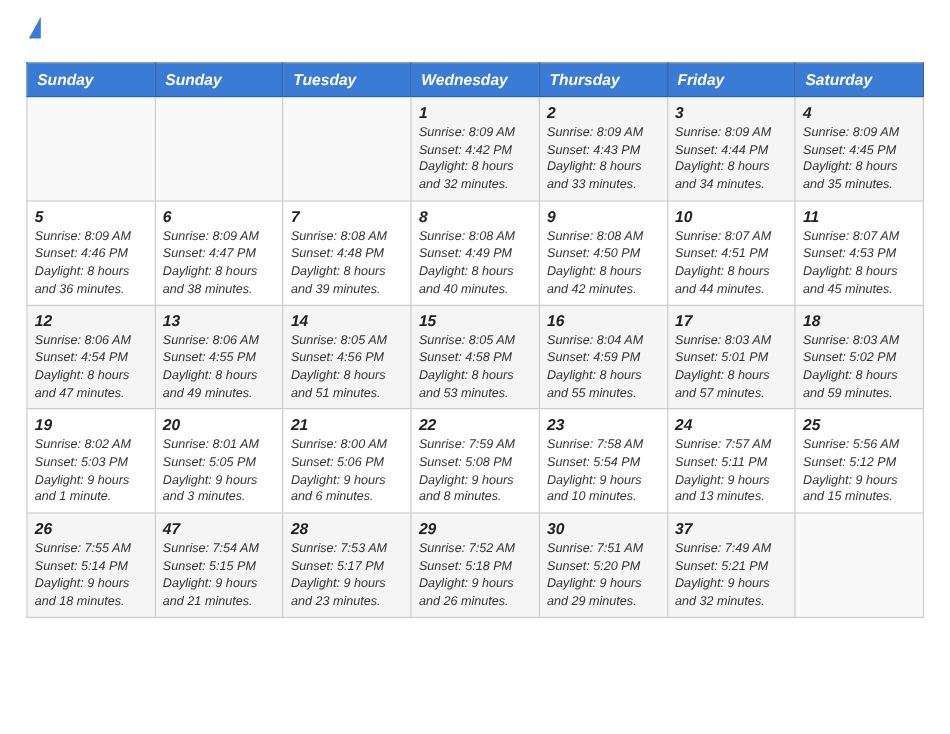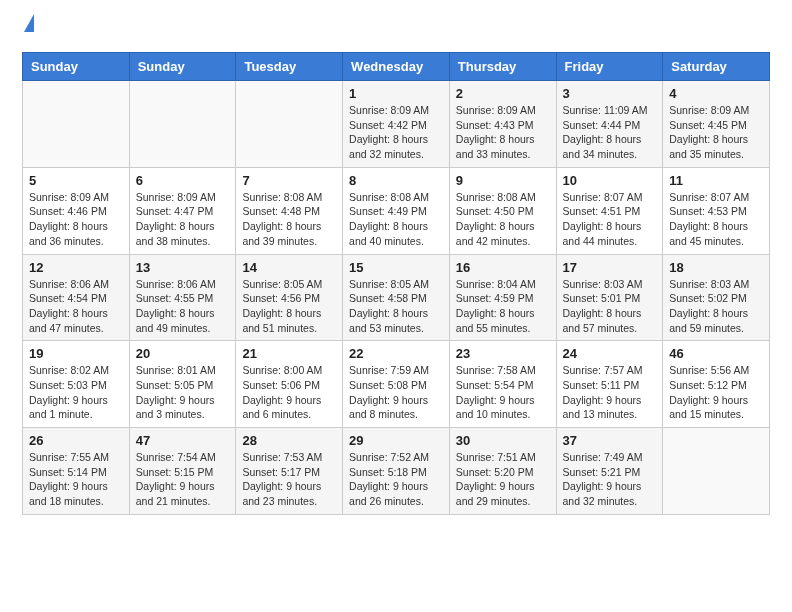--- a/index.html
+++ b/index.html
@@ -57,20 +57,21 @@
       color: #222;
     }
     .location {
       font-size: 14px;
       color: #444;
     }
     .calendar {
       width: 100%;
       border-collapse: collapse;
       margin-top: 20px;
+      font-style: italic;
     }
     .calendar th {
       background: #3a7bd5;
       color: #fff;
       text-align: left;
       padding: 6px 8px;
       font-size: 13px;
       font-weight: bold;
       border: 1px solid #2d62b0;
     }
@@ -147,21 +148,21 @@
 Daylight: 8 hours and 32 minutes.</div>
           </td>
           <td>
             <div class="day-number">2</div>
             <div class="day-info">Sunrise: 8:09 AM
 Sunset: 4:43 PM
 Daylight: 8 hours and 33 minutes.</div>
           </td>
           <td>
             <div class="day-number">3</div>
-            <div class="day-info">Sunrise: 11:09 AM
+            <div class="day-info">Sunrise: 8:09 AM
 Sunset: 4:44 PM
 Daylight: 8 hours and 34 minutes.</div>
           </td>
           <td>
             <div class="day-number">4</div>
             <div class="day-info">Sunrise: 8:09 AM
 Sunset: 4:45 PM
 Daylight: 8 hours and 35 minutes.</div>
           </td>
         </tr>
@@ -284,21 +285,21 @@
 Sunset: 5:54 PM
 Daylight: 9 hours and 10 minutes.</div>
           </td>
           <td>
             <div class="day-number">24</div>
             <div class="day-info">Sunrise: 7:57 AM
 Sunset: 5:11 PM
 Daylight: 9 hours and 13 minutes.</div>
           </td>
           <td>
-            <div class="day-number">46</div>
+            <div class="day-number">25</div>
             <div class="day-info">Sunrise: 5:56 AM
 Sunset: 5:12 PM
 Daylight: 9 hours and 15 minutes.</div>
           </td>
         </tr>
         <tr>
           <td>
             <div class="day-number">26</div>
             <div class="day-info">Sunrise: 7:55 AM
 Sunset: 5:14 PM

